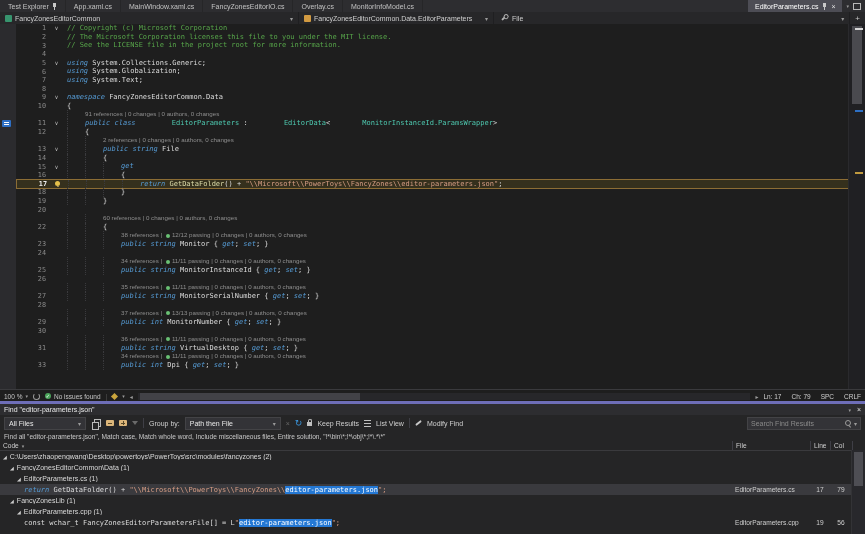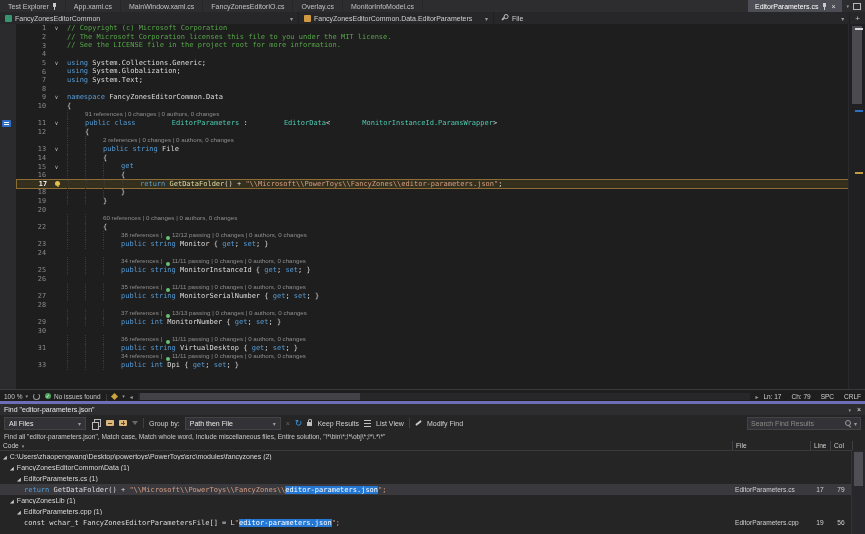--- a/index.html
+++ b/index.html
@@ -40,25 +40,25 @@
   .gutterbg{position:absolute;left:0;top:0;bottom:0;width:16px;background:#2b2b2e;}
   .erow{display:flex;height:8.65px;align-items:center;position:relative;}
   .emargin{width:16px;flex:0 0 16px;height:100%;position:relative;}
   .rmain{flex:1;display:flex;align-items:center;height:100%;}
   .rmain.hl{background:#35301d;border:1px solid #8c6d35;}
   .enum{width:30px;flex:0 0 30px;text-align:right;padding-right:4px;color:#8a8a8a;
     font:6.8px "DejaVu Sans Mono",monospace;}
   .enum.cur{color:#eeeeee;font-weight:bold;}
   .eglyph{width:13px;flex:0 0 13px;color:#b9b9b9;font-size:5.5px;text-align:center;line-height:8px;}
   .ecode{flex:1;font:7px/8.65px "DejaVu Sans Mono",monospace;white-space:pre;color:#dcdcdc;
-    display:flex;align-items:flex-end;padding-left:4px;}
+    display:flex;align-items:center;padding-left:4px;}
   .ind{display:inline-block;width:17px;height:8.65px;border-left:1px dotted #3a3a3d;flex:0 0 17px;}
   .lensrow .ecode{font:6.2px/8.65px "Liberation Sans",sans-serif;color:#8f8f8f;}
   .lensdot{width:4px;height:4px;border-radius:50%;background:#6ac174;display:inline-block;margin:0 2px;}
-  .tk-kw{color:#569cd6;} .tk-ty{color:#4ec9b0;padding-left:32px;} .tk-str{color:#d69d85;}
+  .tk-kw{color:#569cd6;font-style:italic;} .tk-ty{color:#4ec9b0;padding-left:32px;} .tk-str{color:#d69d85;}
   .tk-cm{color:#57a64a;} .tk-pl{color:#dcdcdc;} .tk-mt{color:#dcdcaa;}
   .ic-badge{position:absolute;left:2px;top:0.5px;width:9px;height:7px;background:#2d6fc4;border-radius:1px;}
   .ic-badge::after{content:"";position:absolute;left:2px;top:2px;right:2px;height:1px;background:#fff;box-shadow:0 2px 0 #fff;}
   .ic-bulb{display:inline-block;width:5px;height:5px;border-radius:50%;background:#e5c04a;position:relative;}
   .ic-bulb::after{content:"";position:absolute;left:1.5px;top:5px;width:2px;height:1.5px;background:#9a8a50;}
 
   .vscroll{position:absolute;top:24px;right:0;width:16px;height:365px;background:#202023;border-left:1px solid #2a2a2d;}
   .vthumb{position:absolute;top:2px;left:3px;width:10px;height:78px;background:#4a4a4f;}
   .smark{position:absolute;right:2px;width:8px;height:2px;}
   .smark.white{top:4px;background:#d8d8d8;}

